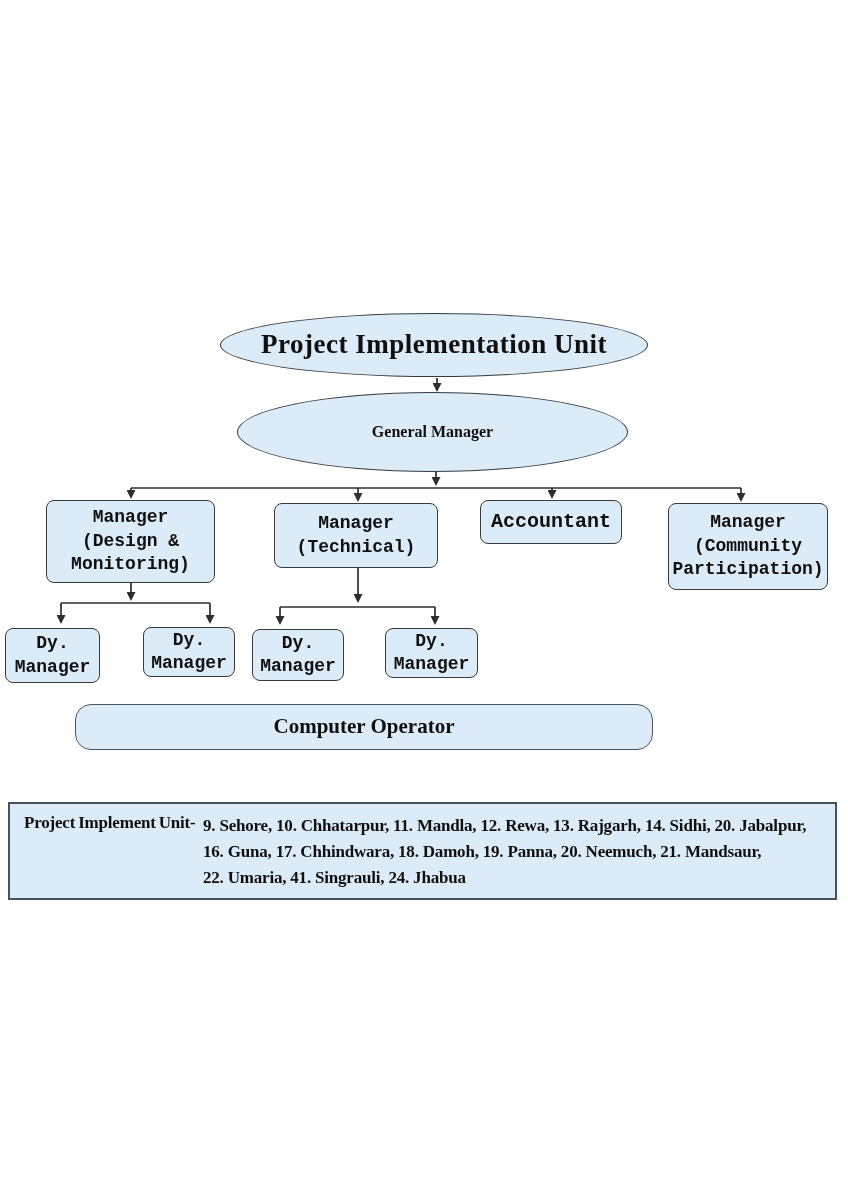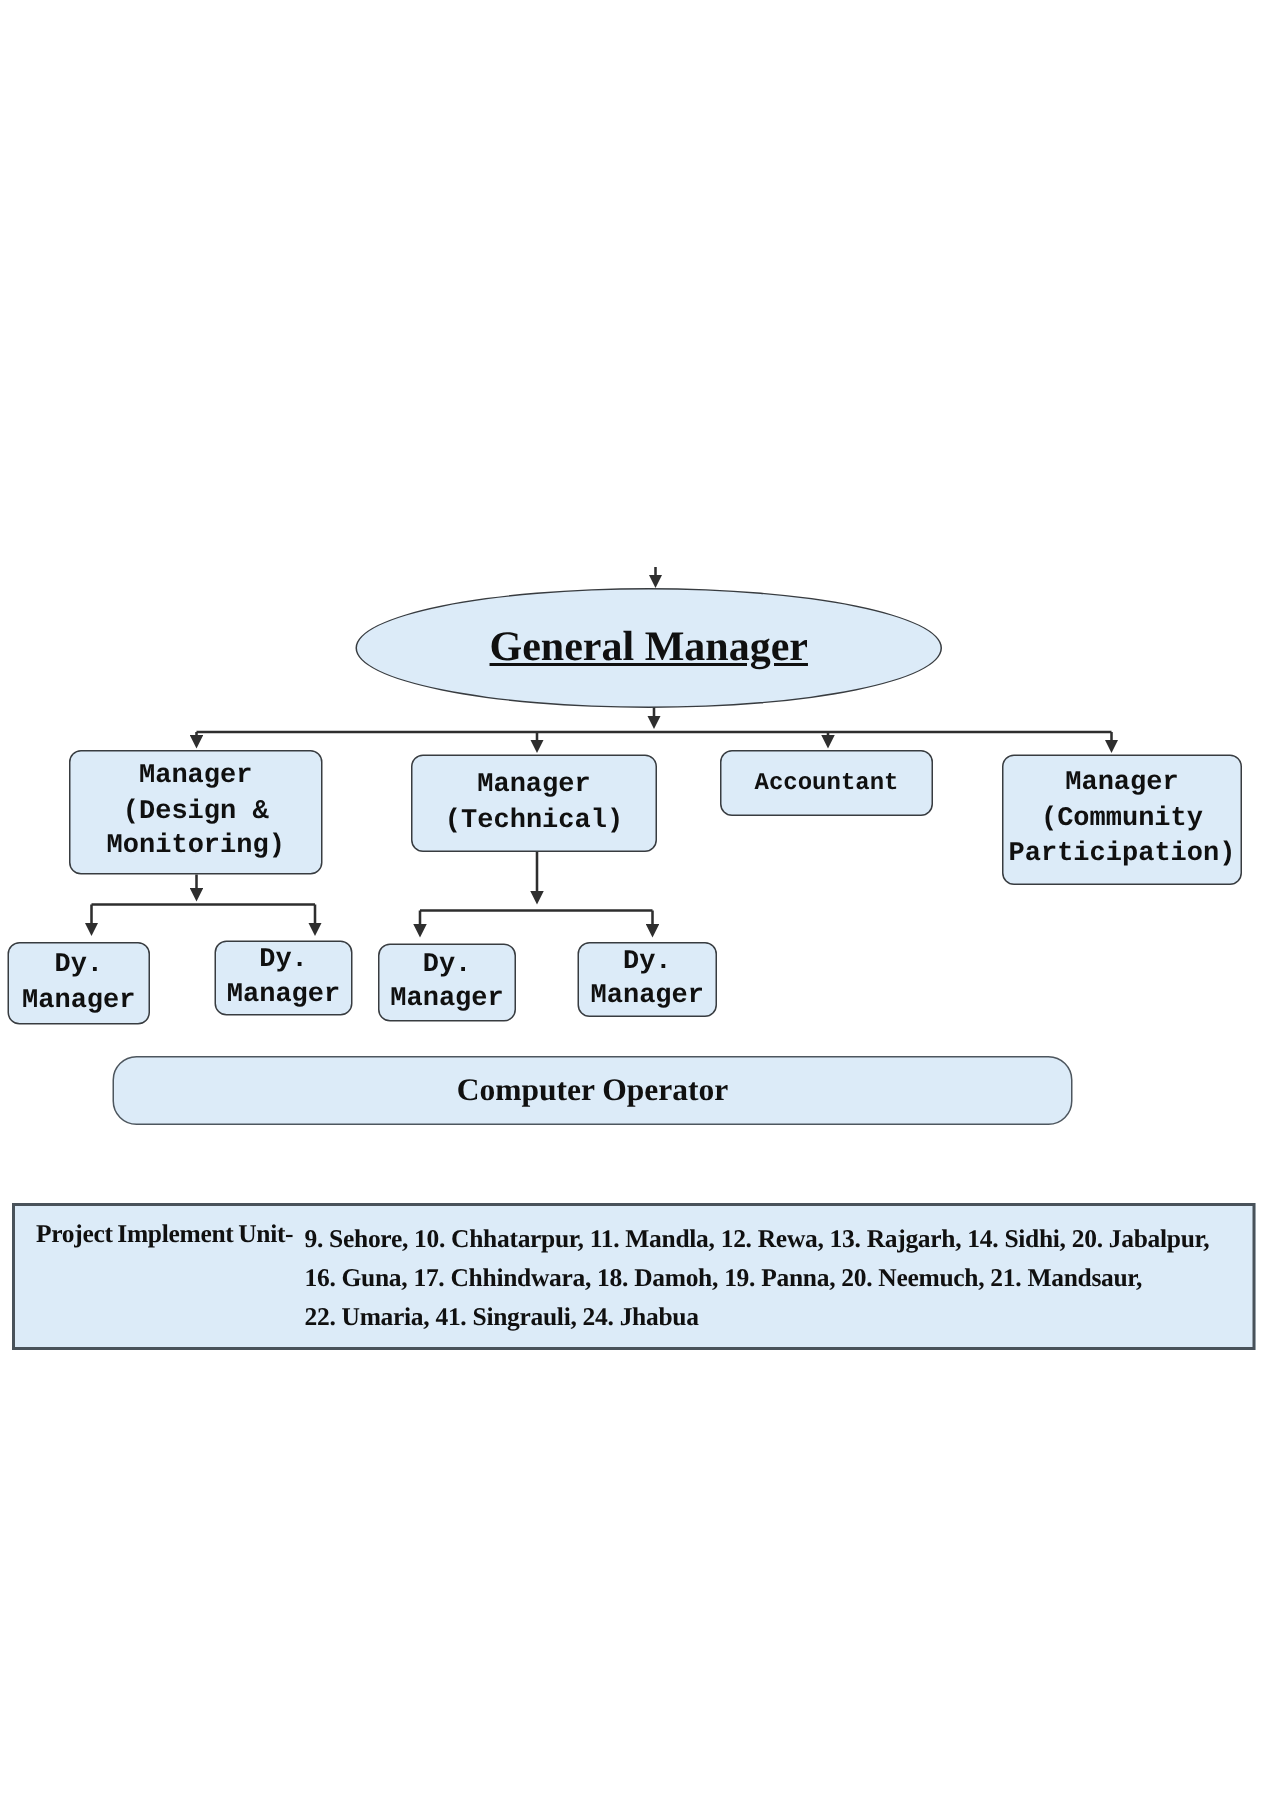--- a/index.html
+++ b/index.html
@@ -37,30 +37,30 @@
     font-weight: bold;
     color: var(--text, #101010);
     white-space: pre-line;
     box-sizing: border-box;
     line-height: 1.3;
   }
   .ellipse { border-radius: 50%; }
   .rbox { border-radius: 8px; font-family: Liberation Mono, monospace; }
 
   #n-piu   { left:220px; top:313px; width:428px; height:64px; font-size:27px; letter-spacing:0.5px; }
-  #n-gm    { left:237px; top:392px; width:391px; height:80px; font-size:28px;text-decoration:underline; }
+  #n-gm    { left:237px; top:392px; width:391px; height:80px; font-size:16px; }
   #n-design{ left:46px;  top:500px; width:169px; height:83px; font-size:18px; }
   #n-tech  { left:274px; top:503px; width:164px; height:65px; font-size:18px; }
-  #n-acct  { left:480px; top:500px; width:142px; height:44px; font-size:16px; }
+  #n-acct  { left:480px; top:500px; width:142px; height:44px; font-size:20px; }
   #n-comm  { left:668px; top:503px; width:160px; height:87px; font-size:18px; }
   #n-dy1   { left:5px;   top:628px; width:95px;  height:55px; font-size:18px; }
   #n-dy2   { left:143px; top:627px; width:92px;  height:50px; font-size:18px; }
   #n-dy3   { left:252px; top:629px; width:92px;  height:52px; font-size:18px; }
   #n-dy4   { left:385px; top:628px; width:93px;  height:50px; font-size:18px; }
-  #n-comp  { left:75px;  top:704px; width:640px; height:46px; font-size:21px; border-radius:16px; border-color:#4d565e; }
+  #n-comp  { left:75px;  top:704px; width:578px; height:46px; font-size:21px; border-radius:16px; border-color:#4d565e; }
 
   #footer-box {
     position: absolute;
     z-index: 2;
     left: 8px; top: 802px;
     width: 829px; height: 98px;
     background: var(--node-fill, #dcebf8);
     border: 2px solid var(--footer-border, #49525a);
     box-sizing: border-box;
     color: var(--text, #101010);
@@ -109,20 +109,21 @@
     <path class="ln" d="M61 603 H210"></path>
     <path class="ln" d="M61 603 V617" marker-end="url(#ah)"></path>
     <path class="ln" d="M210 603 V617" marker-end="url(#ah)"></path>
 
     <path class="ln" d="M358 568 V596" marker-end="url(#ah)"></path>
     <path class="ln" d="M280 607 H435"></path>
     <path class="ln" d="M280 607 V618" marker-end="url(#ah)"></path>
     <path class="ln" d="M435 607 V618" marker-end="url(#ah)"></path>
   </svg>
 
+  <div id="n-piu" class="node ellipse">Project Implementation Unit</div>
 
   <div id="n-gm" class="node ellipse">General Manager</div>
 
   <div id="n-design" class="node rbox">Manager
 (Design &amp;
 Monitoring)</div>
 
   <div id="n-tech" class="node rbox">Manager
 (Technical)</div>
 

